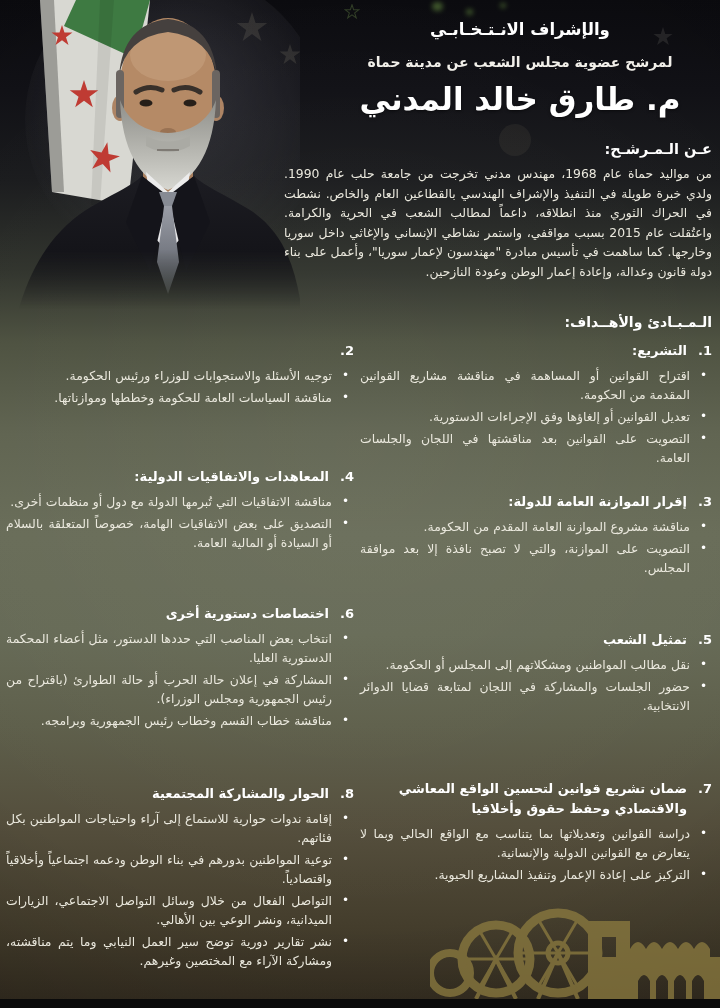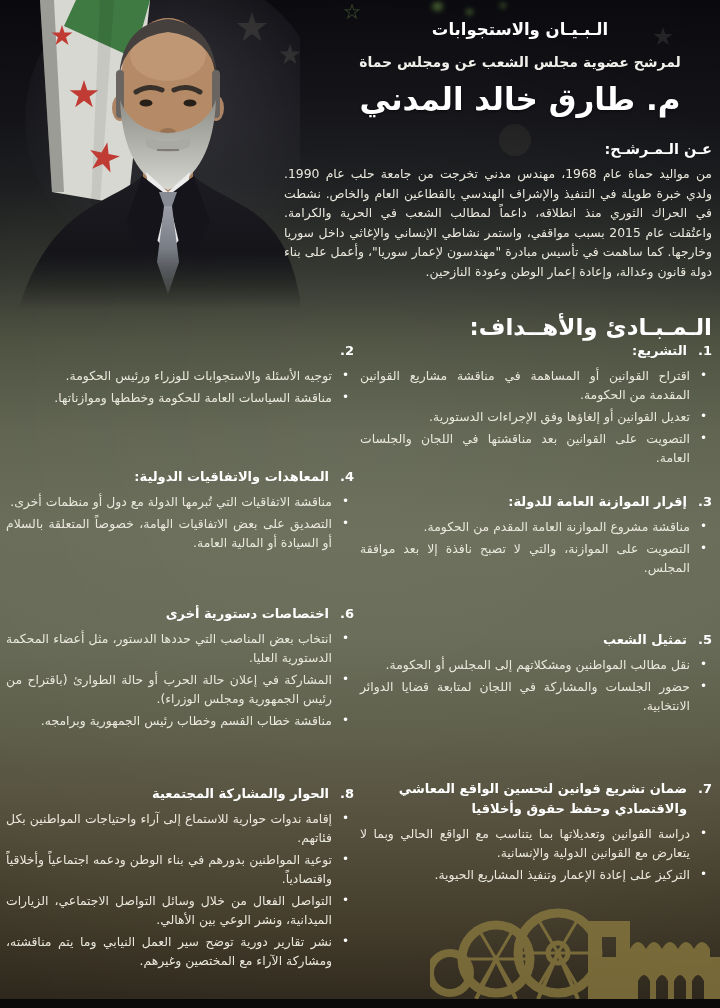--- a/index.html
+++ b/index.html
@@ -16,21 +16,21 @@
   
   .hdr{position:absolute;top:20px;right:10px;width:380px;text-align:center;color:#fff;z-index:5;}
   .hdr-title{font-size:16.5px;font-weight:bold;letter-spacing:.5px;}
   .hdr-sub{margin-top:15px;font-size:14px;font-weight:bold;color:#f2f0ea;}
   .hdr-name{margin-top:11px;font-size:31px;font-weight:bold;text-shadow:0 1px 3px rgba(0,0,0,.5);}
   
   .about{position:absolute;top:141px;right:8px;width:428px;z-index:5;color:#eae8dd;}
   .about-head{font-size:14.5px;font-weight:bold;color:#fff;margin-bottom:7px;text-align:right;}
   .about-text{font-size:12.4px;line-height:19.6px;text-align:justify;text-align-last:right;}
   
-  .goals-head{position:absolute;top:314px;right:8px;font-size:23px;font-weight:bold;color:#fff;z-index:5;margin-left:16px;}
+  .goals-head{position:absolute;top:314px;right:8px;font-size:14px;font-weight:bold;color:#fff;z-index:5;margin-left:16px;}
   .goal{position:absolute;z-index:5;}
   .goal-head{display:flex;gap:8px;font-size:13px;font-weight:bold;color:#fff;line-height:20px;margin-bottom:5px;}
   .gnum{flex:none;min-width:17px;}
   .bullet{display:flex;gap:8px;padding-right:5px;font-size:12.4px;line-height:19px;color:#eae8dd;margin-bottom:3px;}
   .bdot{flex:none;width:9px;color:#fff;font-size:12px;}
   .btxt{flex:1;text-align:justify;text-align-last:right;}
   #g1{top:341px;right:8px;width:352px;}
   #g3{top:492px;right:8px;width:352px;}
   #g5{top:630px;right:8px;width:352px;}
   #g7{top:779px;right:8px;width:352px;}
@@ -143,22 +143,22 @@
       <polygon points="190,172 168,192 186,197" fill="#ececec"></polygon>
       <polygon points="150,194 168,196 186,194 183,236 168,252 153,236" fill="#e6e6e8"></polygon>
       <path d="M142,176 L168,196 L150,272 L126,222 Z" fill="#14141a"></path>
       <path d="M194,176 L168,196 L186,272 L210,222 Z" fill="#14141a"></path>
       <polygon points="159,192 177,192 172,206 164,206" fill="#878b94"></polygon>
       <path d="M164,206 L172,206 L179,262 L168,294 L157,262 Z" fill="url(#tieG)"></path>
     </g>
   </svg>
 
   <div class="hdr">
-    <div class="hdr-title">الـبـيـان والاستجوابات</div>
-    <div class="hdr-sub">لمرشح عضوية مجلس الشعب عن ومجلس حماة</div>
+    <div class="hdr-title">والإشراف الانـتـخـابـي</div>
+    <div class="hdr-sub">لمرشح عضوية مجلس الشعب عن مدينة حماة</div>
     <div class="hdr-name">م. طارق خالد المدني</div>
   </div>
 
   <div class="about">
     <div class="about-head">عـن الـمـرشـح:</div>
     <div class="about-text">من مواليد حماة عام 1968، مهندس مدني تخرجت من جامعة حلب عام 1990. ولدي خبرة طويلة في التنفيذ والإشراف الهندسي بالقطاعين العام والخاص. نشطت في الحراك الثوري منذ انطلاقه، داعماً لمطالب الشعب في الحرية والكرامة. واعتُقلت عام 2015 بسبب مواقفي، واستمر نشاطي الإنساني والإغاثي داخل سوريا وخارجها. كما ساهمت في تأسيس مبادرة "مهندسون لإعمار سوريا"، وأعمل على بناء دولة قانون وعدالة، وإعادة إعمار الوطن وعودة النازحين.</div>
   </div>
 
   <div class="goals-head">الـمـبـادئ والأهــداف:</div>
 

